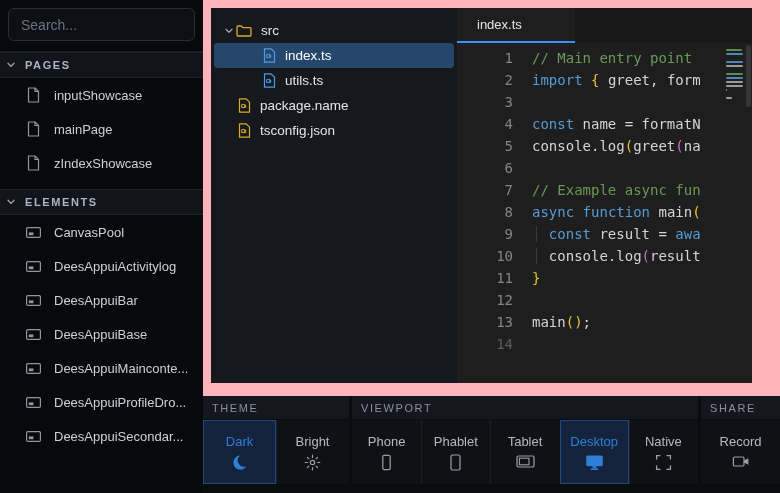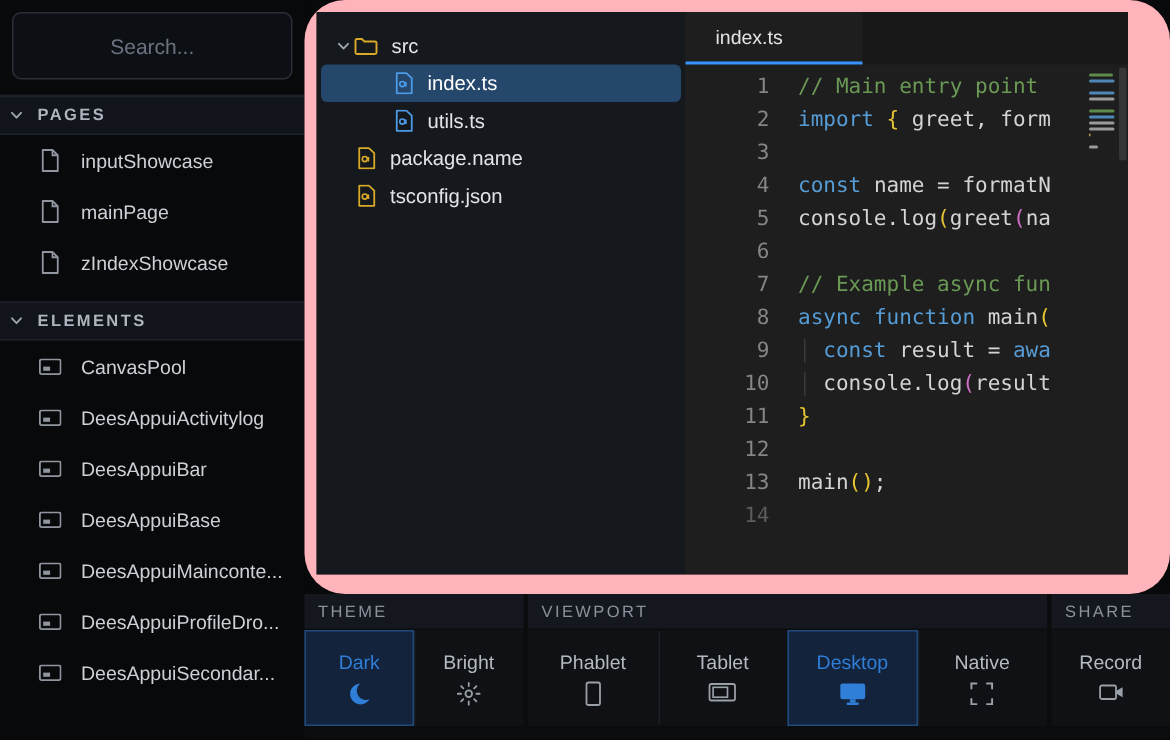--- a/index.html
+++ b/index.html
@@ -3,34 +3,34 @@
 <meta charset="utf-8">
 <style>
   * { margin:0; padding:0; box-sizing:border-box; }
   html,body { background:#000; }
   body { font-family:"Liberation Sans", sans-serif; }
   #app { position:relative; width:780px; height:493px; background:#08090b; overflow:hidden; }
 
   
   #sidebar { position:absolute; left:0; top:0; width:203px; height:493px; background:#08090b; overflow:hidden; }
   .searchwrap { padding:8px; }
-  #search { width:100%; height:45px; background:#0c0f14; border:1px solid #2a2f37; border-radius:6px;
-            color:#cfd4da; font-size:14px; padding:0 23px; outline:none; font-family:"Liberation Sans",sans-serif;text-align:center; }
+  #search { width:100%; height:33px; background:#0c0f14; border:1px solid #2a2f37; border-radius:6px;
+            color:#cfd4da; font-size:14px; padding:0 12px; outline:none; font-family:"Liberation Sans",sans-serif; }
   #search::placeholder { color:#6b7280; }
   .side-divider { border-top:1px solid #1b1f26; margin-top:2px; }
   .section-header { height:26px; background:#11141a; border-top:1px solid #1e232b; border-bottom:1px solid #1e232b;
                     display:flex; align-items:center; padding-left:6px; gap:9px; color:#9aa2ad; cursor:pointer; }
   .section-header .sh-label { font-size:11px; font-weight:bold; letter-spacing:1.6px; color:#adb4bd; }
   .side-item { height:34px; display:flex; align-items:center; padding-left:25px; gap:13px; color:#ccd1d7;
                font-size:13px; cursor:pointer; }
   .side-item .it-icon { color:#8f969f; display:flex; width:16px; justify-content:center; }
   .sec-gap { height:9px; }
 
   
-  #canvas { position:absolute; left:203px; top:0; width:577px; height:396px; background:#ffb3ba;border-radius:27px; }
+  #canvas { position:absolute; left:203px; top:0; width:577px; height:396px; background:#ffb3ba; }
   #canvas-inner { position:absolute; left:8px; top:8px; width:541px; height:375px; display:flex; background:#1e1e1e; overflow:hidden; }
 
   
   #tree { width:246px; background:#15181d; padding-top:10px; overflow:hidden; }
   .tree-row { height:25px; display:flex; align-items:center; font-size:13.5px; color:#e2e4e7; cursor:pointer;
               border-radius:4px; margin:0 3px; }
   .tree-row.sel { background:#25476b; color:#ffffff; }
   .tree-chev { width:14px; display:flex; justify-content:center; color:#9aa2ad; }
   .tree-icon { display:flex; margin-right:9px; }
   .tree-icon.blue { color:#4c9be8; }
@@ -315,20 +315,28 @@
             </span>
           </div>
         </div>
       </div>
       <div class="tgroup" style="left: 149px; width: 346px;">
         <div class="ghead">
           <span>VIEWPORT</span>
         </div>
         <div class="gbtns">
           <div class="tbtn">
+            <span class="bl">Phone</span>
+            <span class="bi" style="display: flex;">
+              <svg width="17" height="17" viewBox="0 0 17 17">
+                <rect x="4.8" y="1.4" width="7.4" height="14.2" rx="1.4" stroke="currentColor" fill="none" stroke-width="1.2"></rect>
+              </svg>
+            </span>
+          </div>
+          <div class="tbtn">
             <span class="bl">Phablet</span>
             <span class="bi" style="display: flex;">
               <svg width="17" height="17" viewBox="0 0 17 17">
                 <rect x="4" y="1" width="9" height="15" rx="1.4" stroke="currentColor" fill="none" stroke-width="1.2"></rect>
               </svg>
             </span>
           </div>
           <div class="tbtn">
             <span class="bl">Tablet</span>
             <span class="bi" style="display: flex;">

